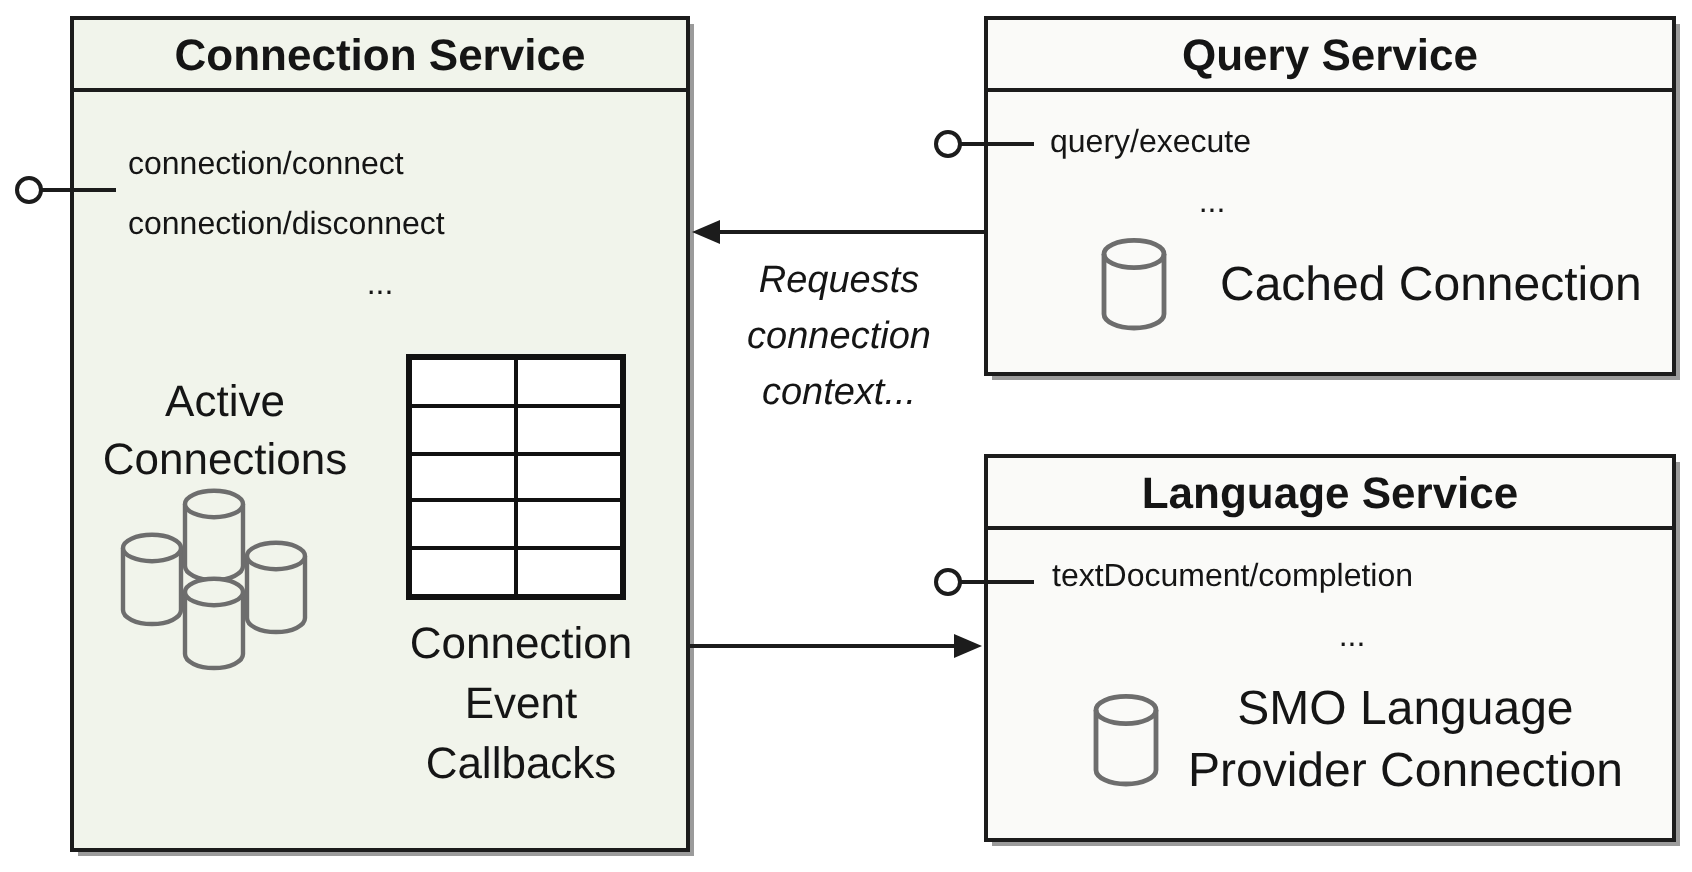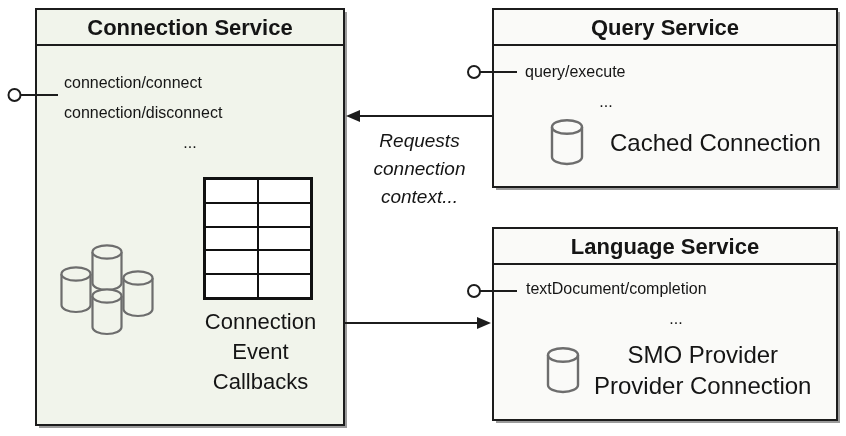--- a/index.html
+++ b/index.html
@@ -71,20 +71,24 @@
 
   <div class="service-box box-connection">
     <div class="box-header">Connection Service</div>
 
     <div class="methods conn-methods">
       <div>connection/connect</div>
       <div>connection/disconnect</div>
       <div class="dots">...</div>
     </div>
 
+    <div class="active-label">
+      <div>Active</div>
+      <div>Connections</div>
+    </div>
 
     <svg class="cluster-svg" width="105" height="100" viewBox="0 0 105 100">
       <defs>
         <g id="cyl">
           <path d="M1.5 7 V38 a14.5 7 0 0 0 29 0 V7" fill="var(--conn-fill)" stroke="var(--cyl)" stroke-width="2.2"></path>
           <ellipse cx="16" cy="7" rx="14.5" ry="6.6" fill="var(--conn-fill)" stroke="var(--cyl)" stroke-width="2.2"></ellipse>
         </g>
       </defs>
       <use href="#cyl" x="6" y="30"></use>
       <use href="#cyl" x="68" y="34"></use>
@@ -136,21 +140,21 @@
       <div>textDocument/completion</div>
       <div class="dots">...</div>
     </div>
 
     <div class="cache-row lang-cache">
       <svg width="34" height="48" viewBox="0 0 34 48">
         <path d="M2 9 V39 a15 7 0 0 0 30 0 V9" fill="none" stroke="var(--cyl)" stroke-width="2.4"></path>
         <ellipse cx="17" cy="9" rx="15" ry="6.8" fill="none" stroke="var(--cyl)" stroke-width="2.4"></ellipse>
       </svg>
       <div class="cache-label">
-        <div>SMO Provider</div>
+        <div>SMO Language</div>
         <div>Provider Connection</div>
       </div>
     </div>
   </div>
 
   <svg class="overlay" viewBox="0 0 846 436">
 
     <g stroke="var(--border)" stroke-width="2" fill="none">
       <circle cx="14.5" cy="95" r="6" fill="#ffffff"></circle>
       <line x1="20.5" y1="95" x2="58" y2="95"></line>

